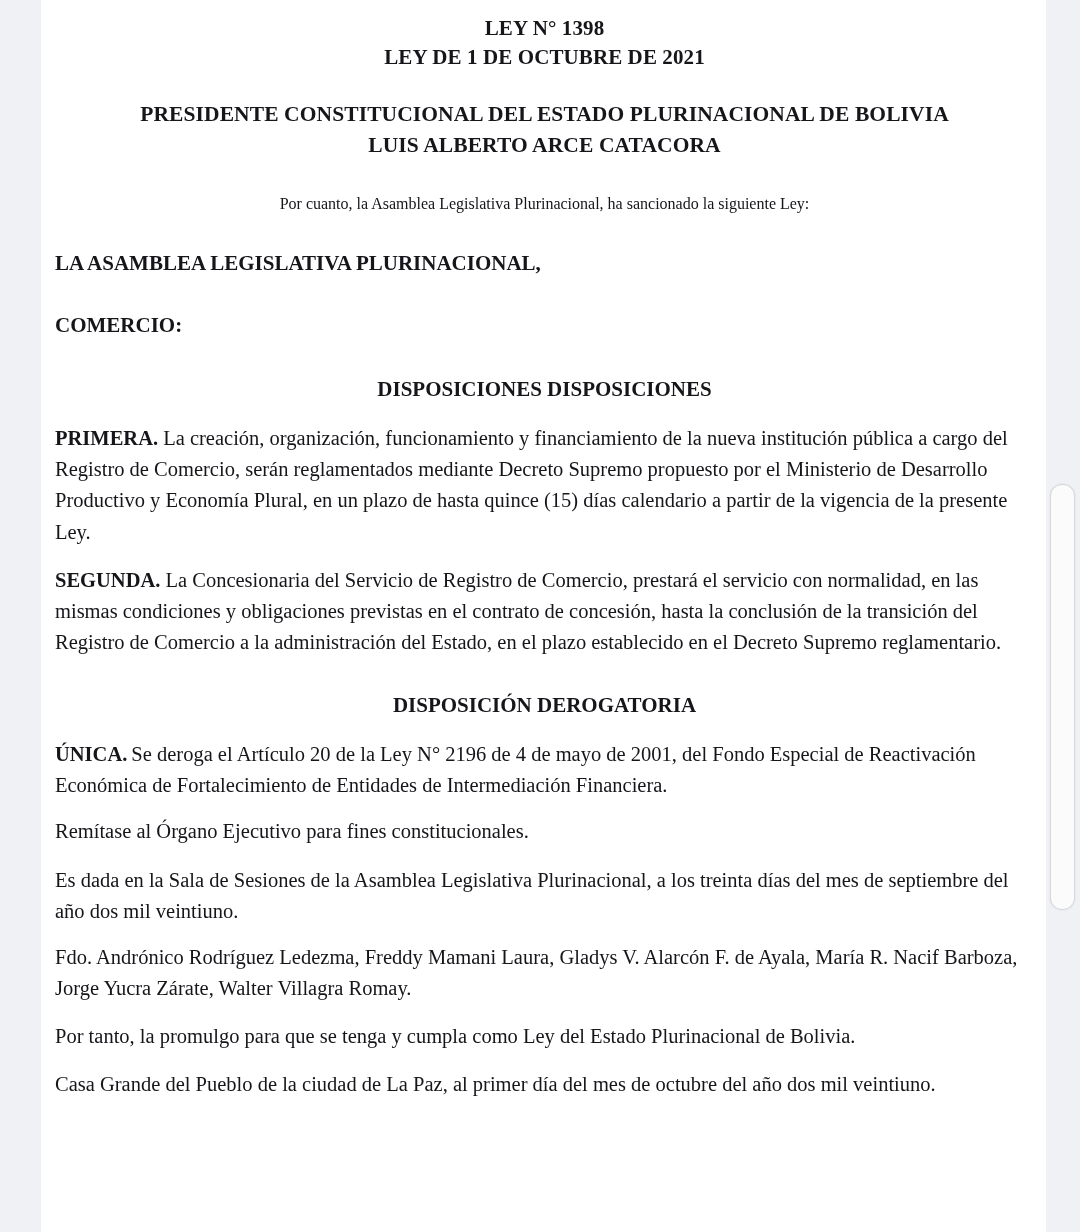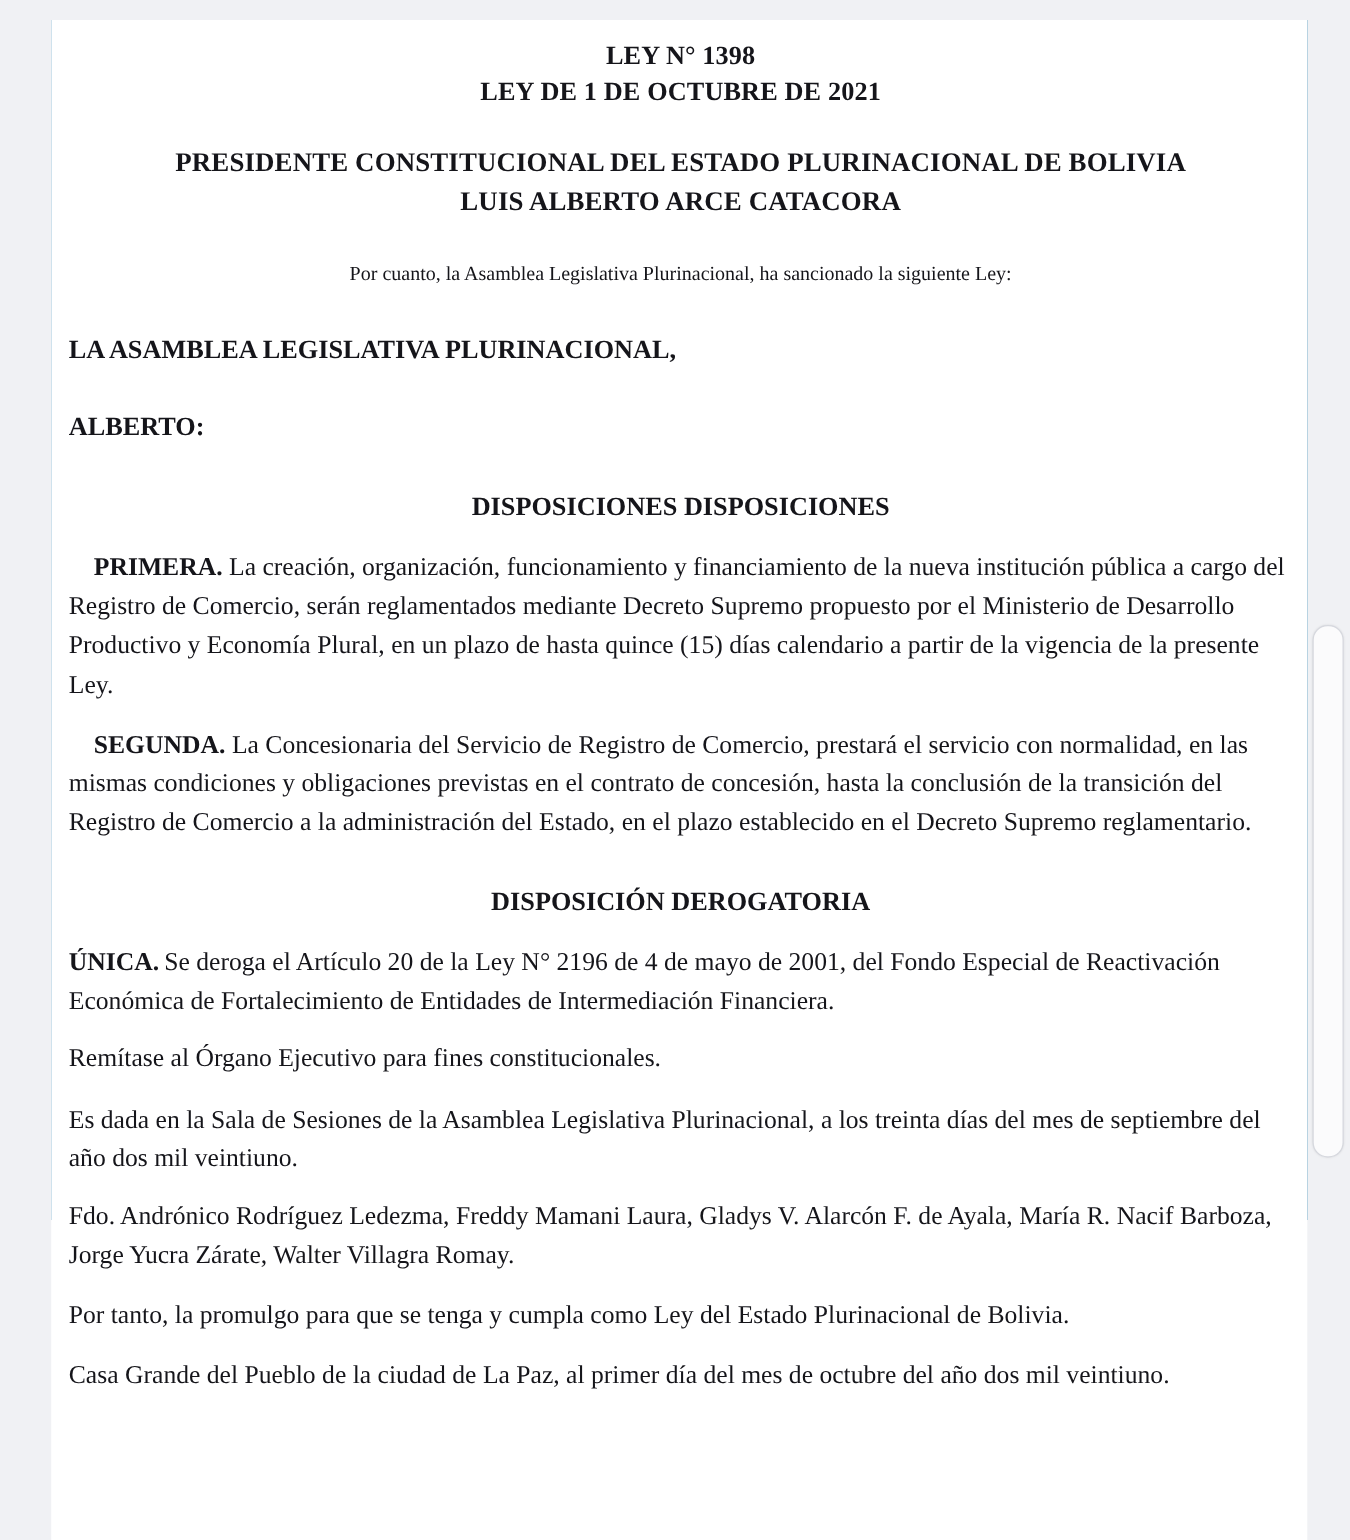--- a/index.html
+++ b/index.html
@@ -13,24 +13,24 @@
     background: #f0f1f4;
     font-family: "Liberation Serif", "DejaVu Serif", serif;
     overflow: hidden;
     position: relative;
   }
 
   
   #doc-viewport {
     position: absolute;
     left: 0;
-    top: 16px;
+    top: 0;
     width: 1080px;
     height: 960px;
-    background: #0369a1;
+    background: #22c55e;
   }
 
   
   #page {
     position: absolute;
     left: 41px;
     top: 0;
     width: 1005px;
     min-height: 1232px;
     background: #ffffff;
@@ -94,21 +94,20 @@
     margin: 17px 0 0 0;
     font-size: 20.5px;
     line-height: 1.52;
     text-align: left;
   }
   .para.tight {
     margin-top: 15px;
   }
   .para .lead {
     font-weight: bold;
-    margin-left: 20px;
   }
   .para .lead-gap {
     font-weight: bold;
     margin-right: 4px;
   }
 
   
   #scroll-track {
     position: absolute;
     right: 0;
@@ -154,21 +153,21 @@
 
       <div class="name-block">
         <div class="title-line">PRESIDENTE CONSTITUCIONAL DEL ESTADO PLURINACIONAL DE BOLIVIA</div>
         <div class="title-line">LUIS ALBERTO ARCE CATACORA</div>
       </div>
 
       <div class="intro">Por cuanto, la Asamblea Legislativa Plurinacional, ha sancionado la siguiente Ley:</div>
 
       <div class="assembly">LA ASAMBLEA LEGISLATIVA PLURINACIONAL,</div>
 
-      <div class="decreta">ALBERTO:</div>
+      <div class="decreta">COMERCIO:</div>
 
 
 
       <div class="section-heading">DISPOSICIONES DISPOSICIONES</div>
 
       <p class="para">
         <span class="lead">PRIMERA.</span>
         <span>La creación, organización, funcionamiento y financiamiento de la nueva institución pública a cargo del Registro de Comercio, serán reglamentados mediante Decreto Supremo propuesto por el Ministerio de Desarrollo Productivo y Economía Plural, en un plazo de hasta quince (15) días calendario a partir de la vigencia de la presente Ley.</span>
       </p>
 

